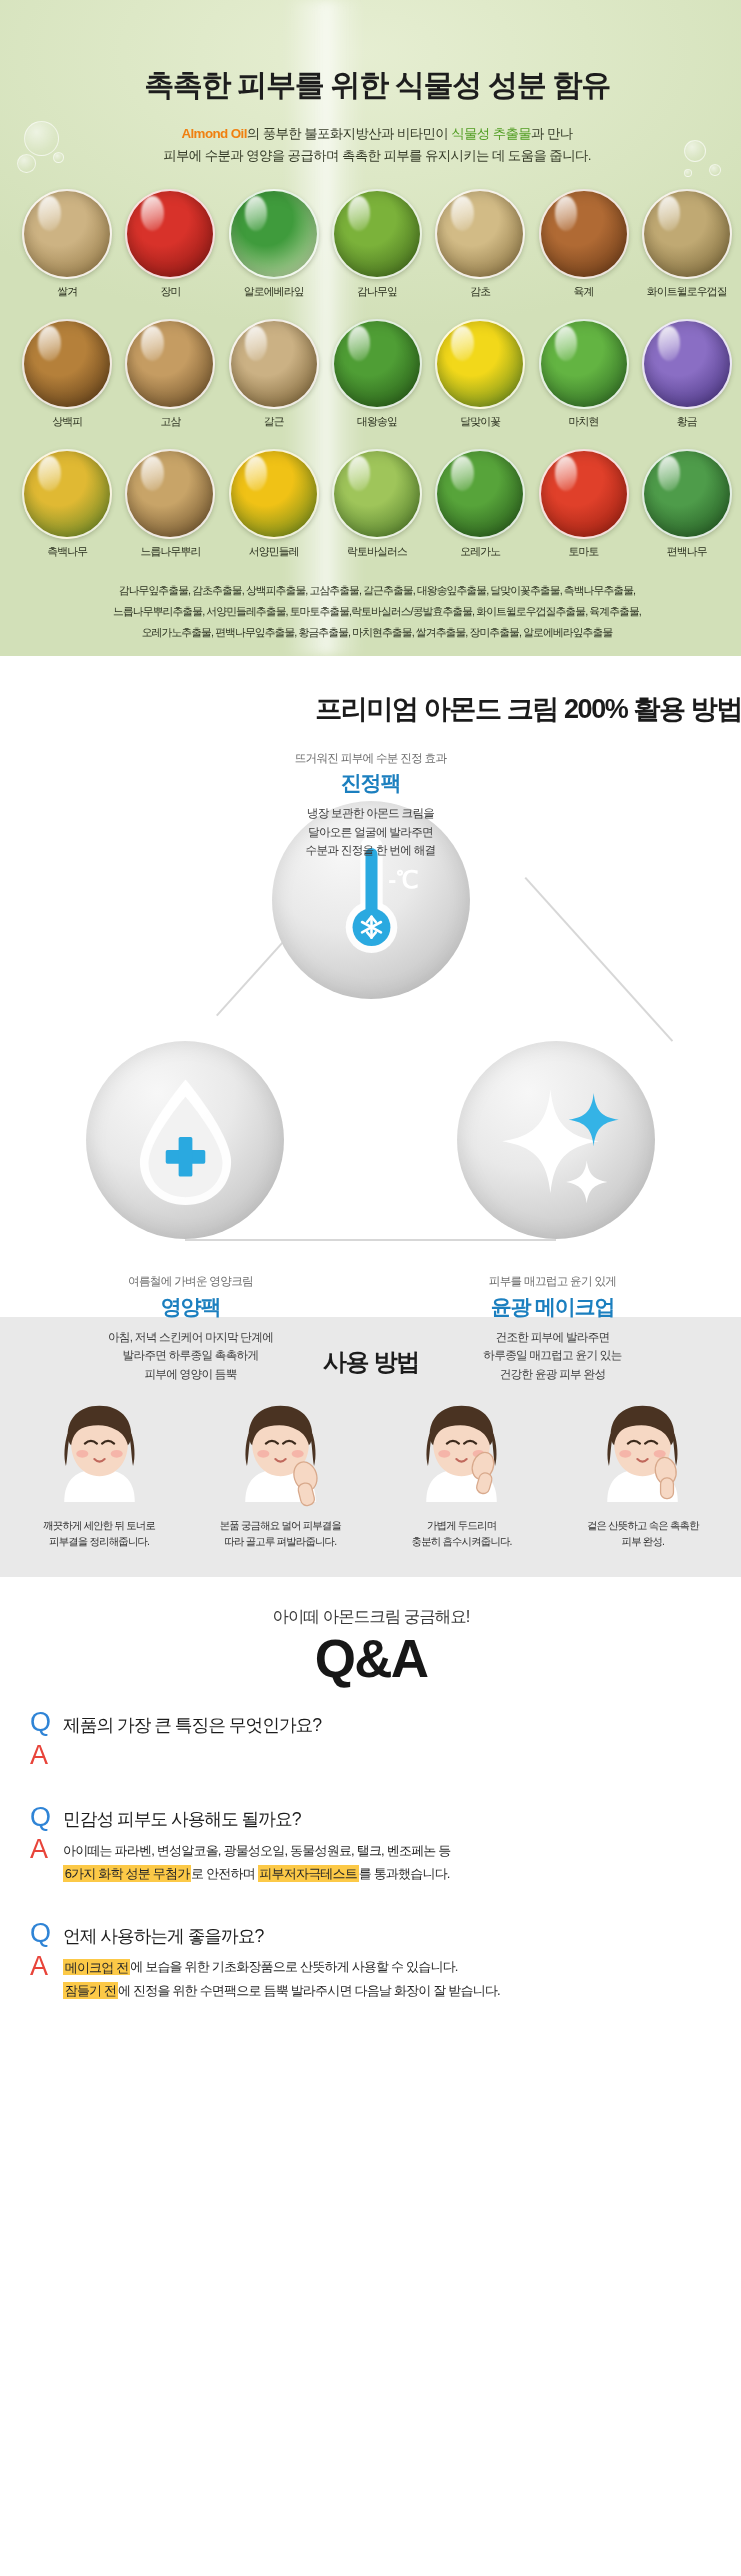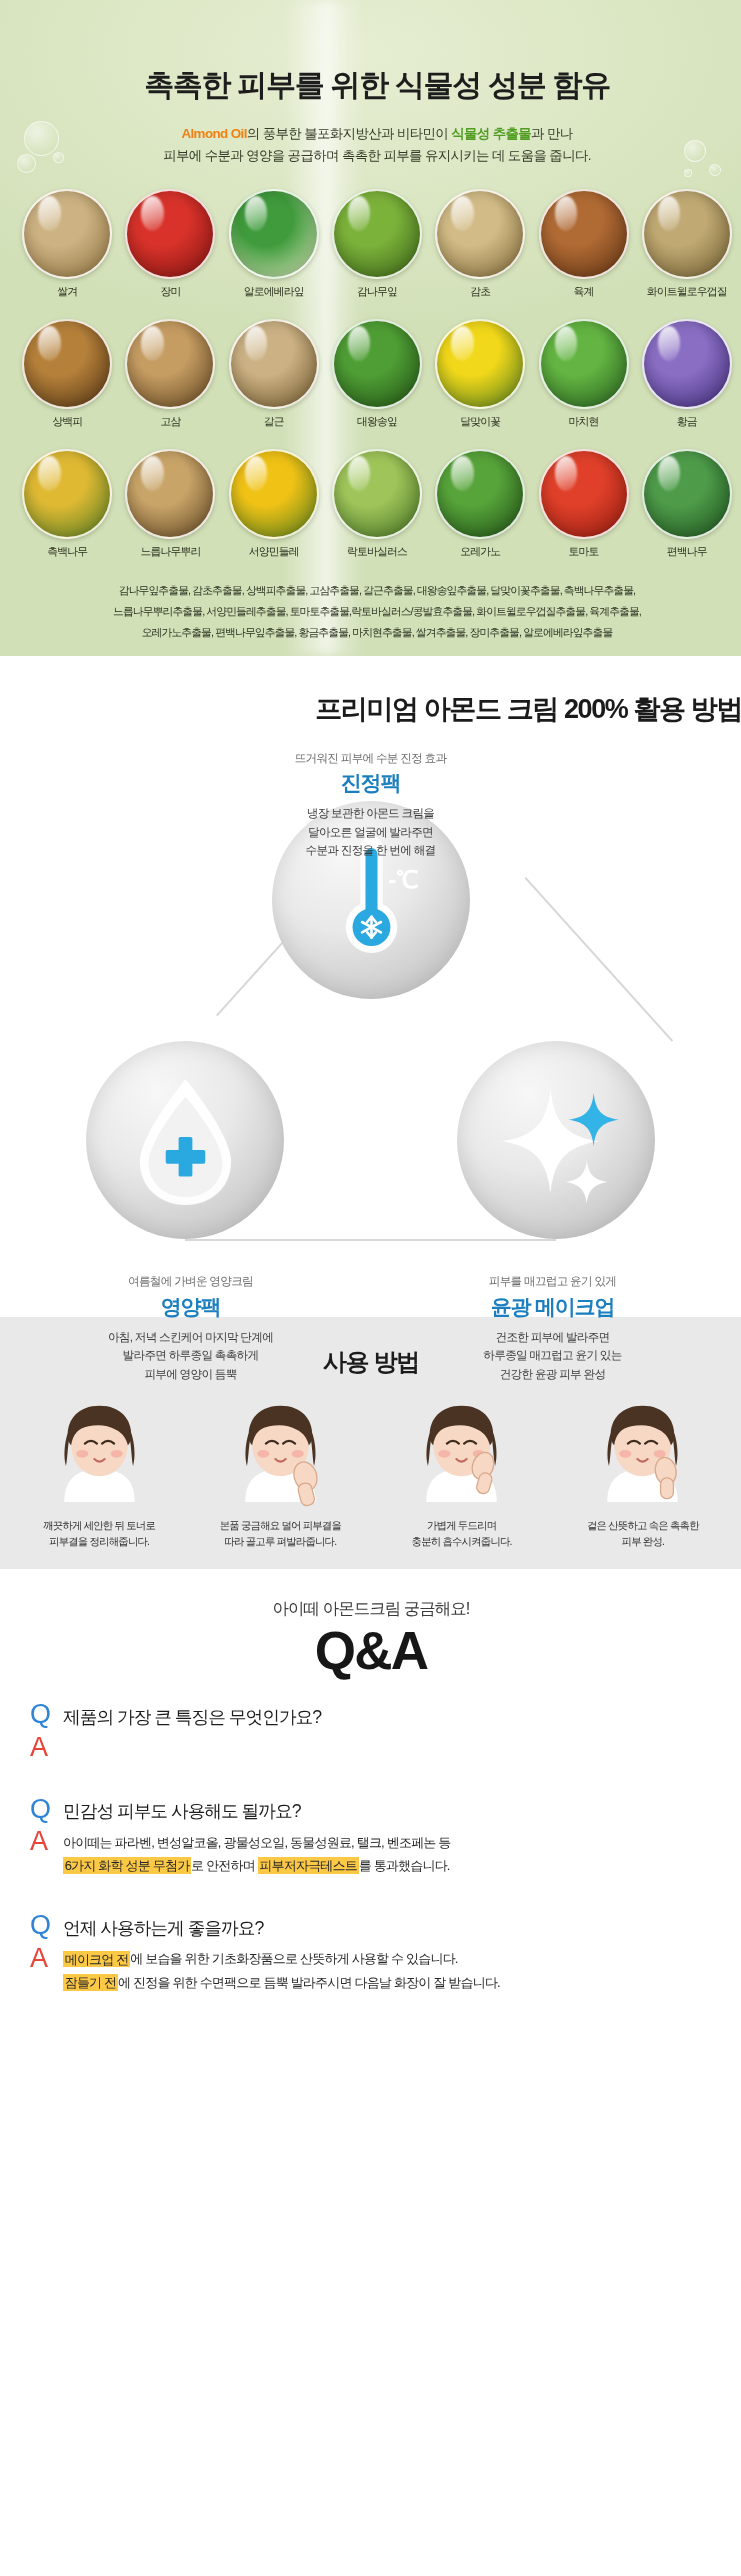--- a/index.html
+++ b/index.html
@@ -62,21 +62,21 @@
     position: relative;
     z-index: 3;
     text-align: center;
     margin-top: 19px;
     font-size: 13.4px;
     line-height: 1.65;
     letter-spacing: -0.6px;
     color: #343a27;
   }
   .ing-desc .t-orange { color: #f08010; font-weight: bold; }
-  .ing-desc .t-green { color: #4f9c20; font-weight: bold; }
+  .ing-desc .t-green { color: #4f9c20; font-weight: normal; }
 
   .ing-grid {
     position: relative;
     z-index: 3;
     margin: 22.4px auto 0;
     width: 723px;
     display: grid;
     grid-template-columns: repeat(7, 1fr);
     row-gap: 20px;
   }
@@ -174,35 +174,35 @@
   .cap .body { font-size: 11.6px; line-height: 1.6; color: #3a3a3a; }
 
   .cap-top { left: 198px; top: -5.2px; width: 345px; }
   .cap-left { left: 35px; top: 518px; width: 311px; }
   .cap-right { left: 397px; top: 518px; width: 311px; }
 
   
   .sec-how {
     width: 742px;
     background: #e9e9e9;
-    padding: 29px 0 10px;
+    padding: 29px 0 26px;
   }
   .how-title {
     text-align: center;
     font-size: 24px;
     font-weight: bold;
     letter-spacing: -1.3px;
     color: #1b1b1b;
     margin-bottom: 19px;
   }
   .how-row {
     display: grid;
     grid-template-columns: repeat(4, 1fr);
     width: 725px;
-    margin: 8px auto;
+    margin: 0 auto;
   }
   .how-cell { text-align: center; }
   .how-art { width: 100%; height: 112px; }
   .how-cap {
     margin-top: 8.6px;
     font-size: 10.4px;
     line-height: 1.6;
     letter-spacing: -0.8px;
     color: #2d2d2d;
   }

